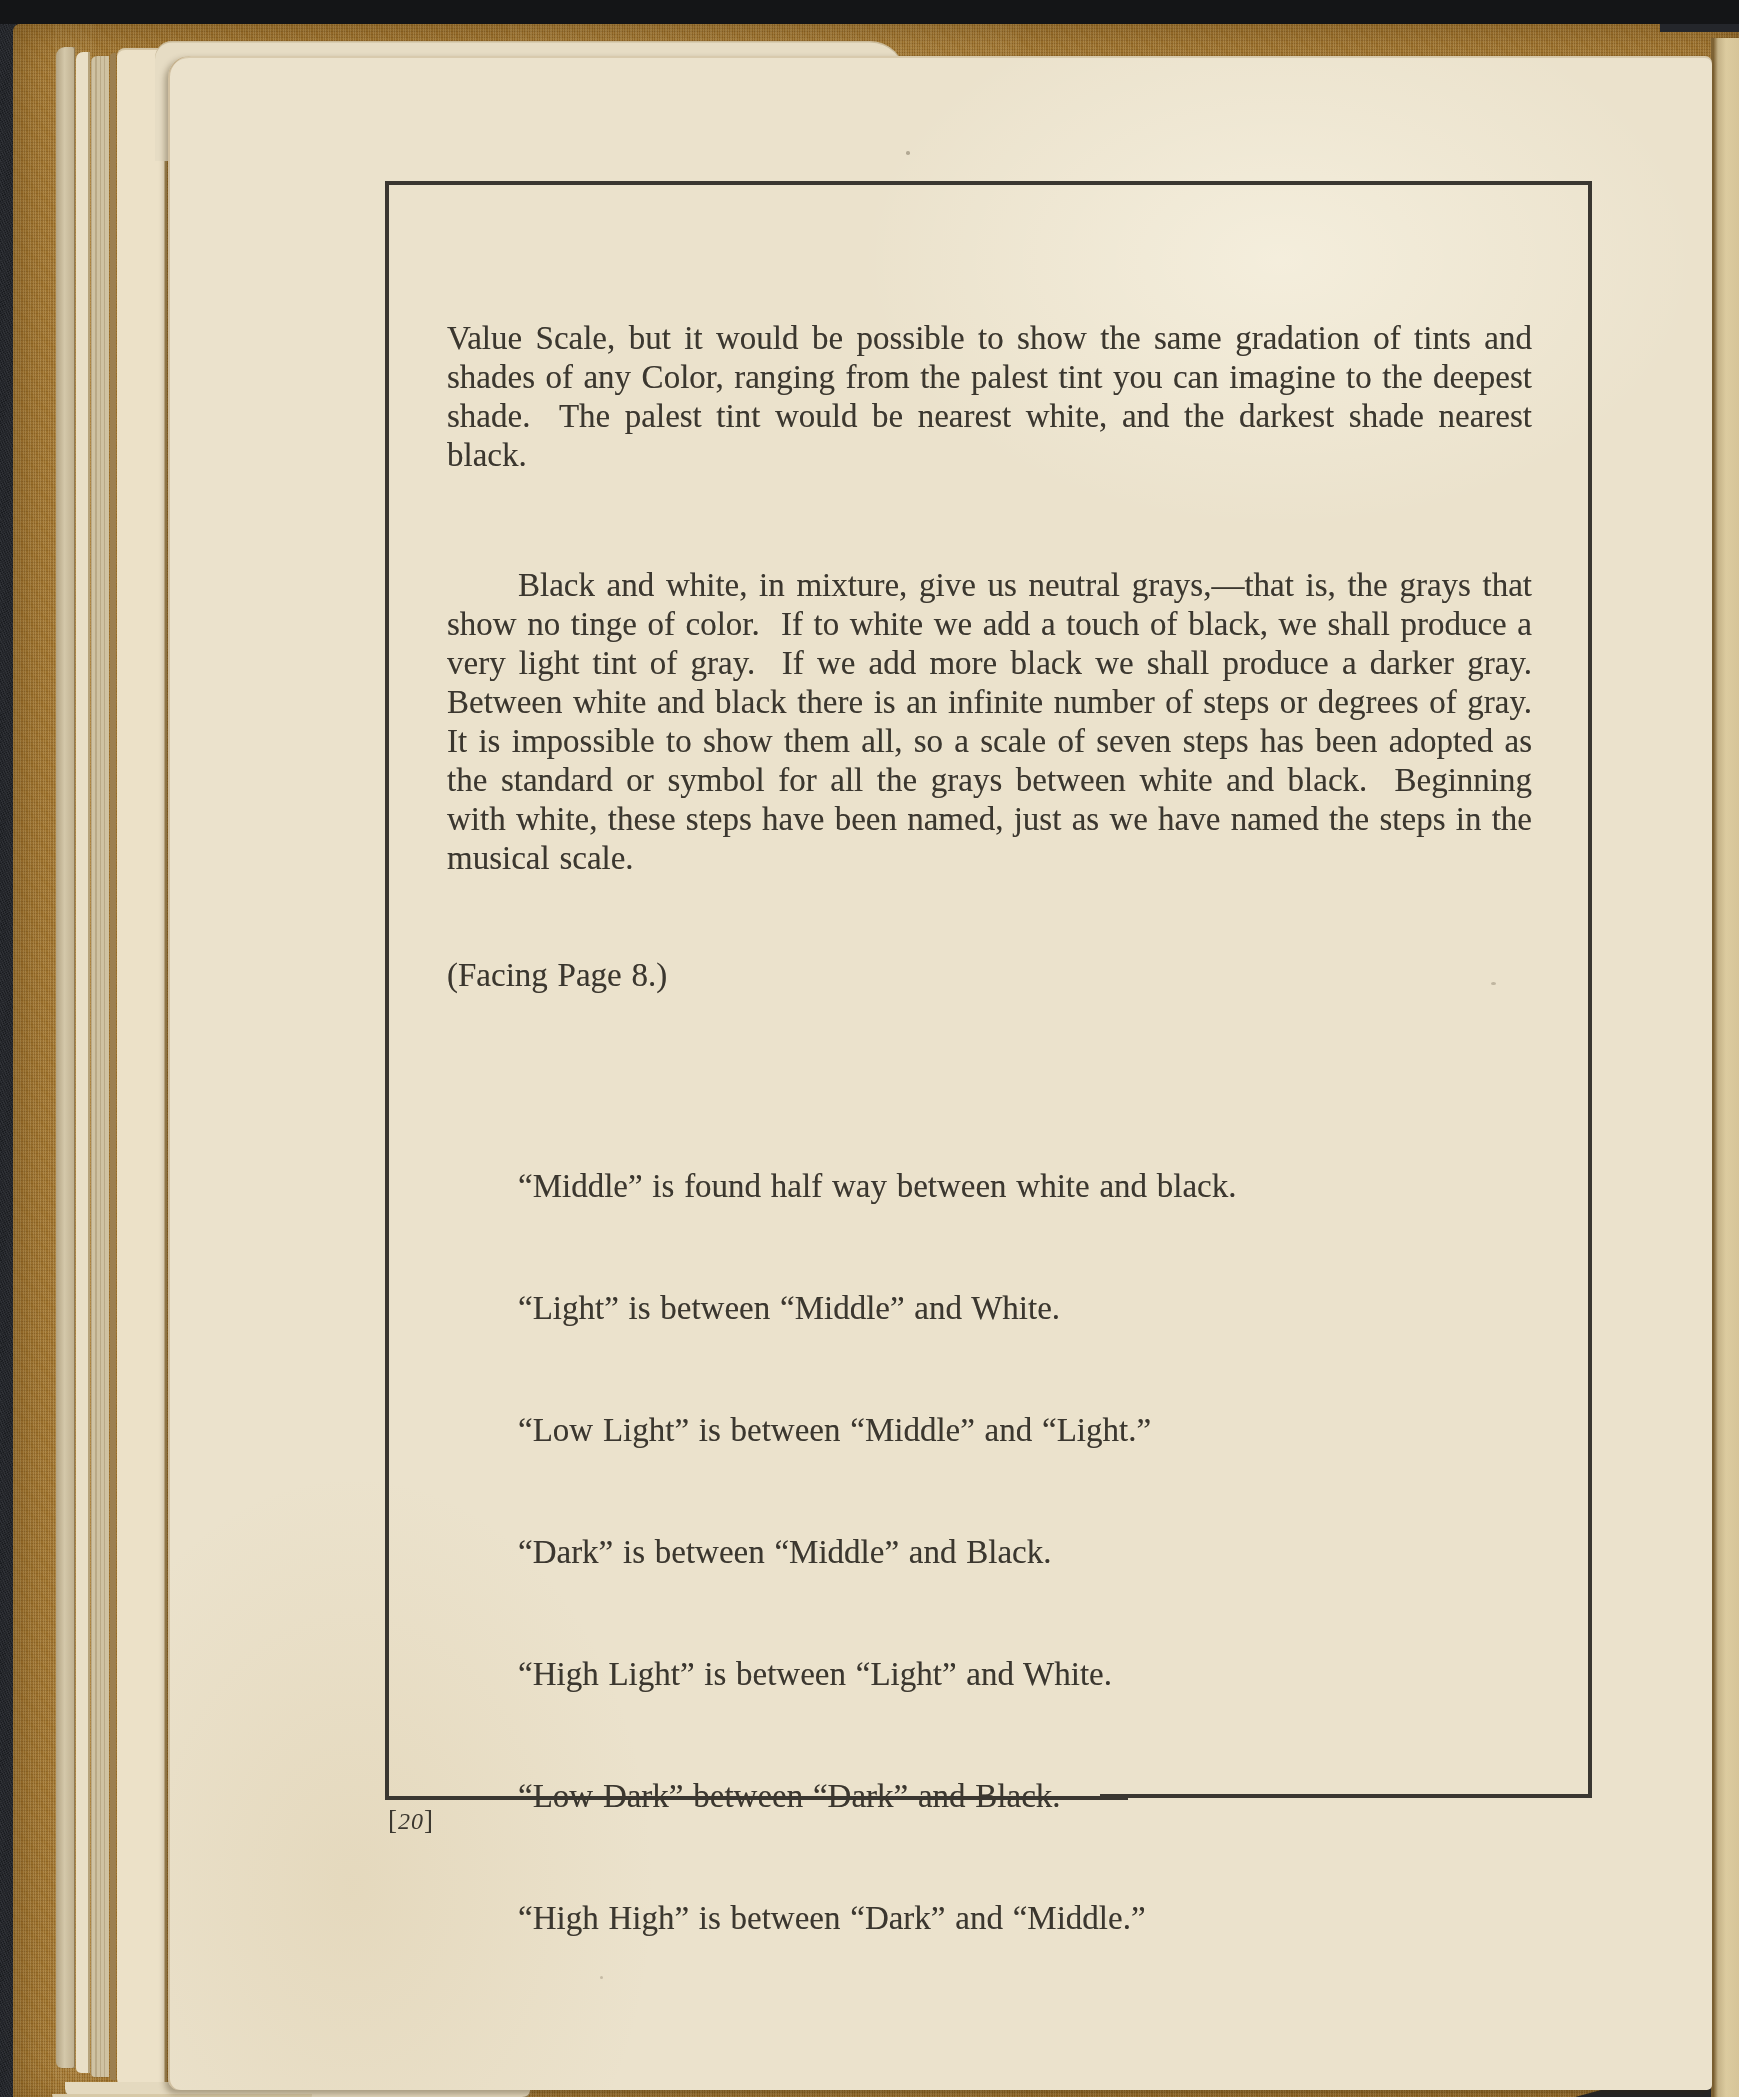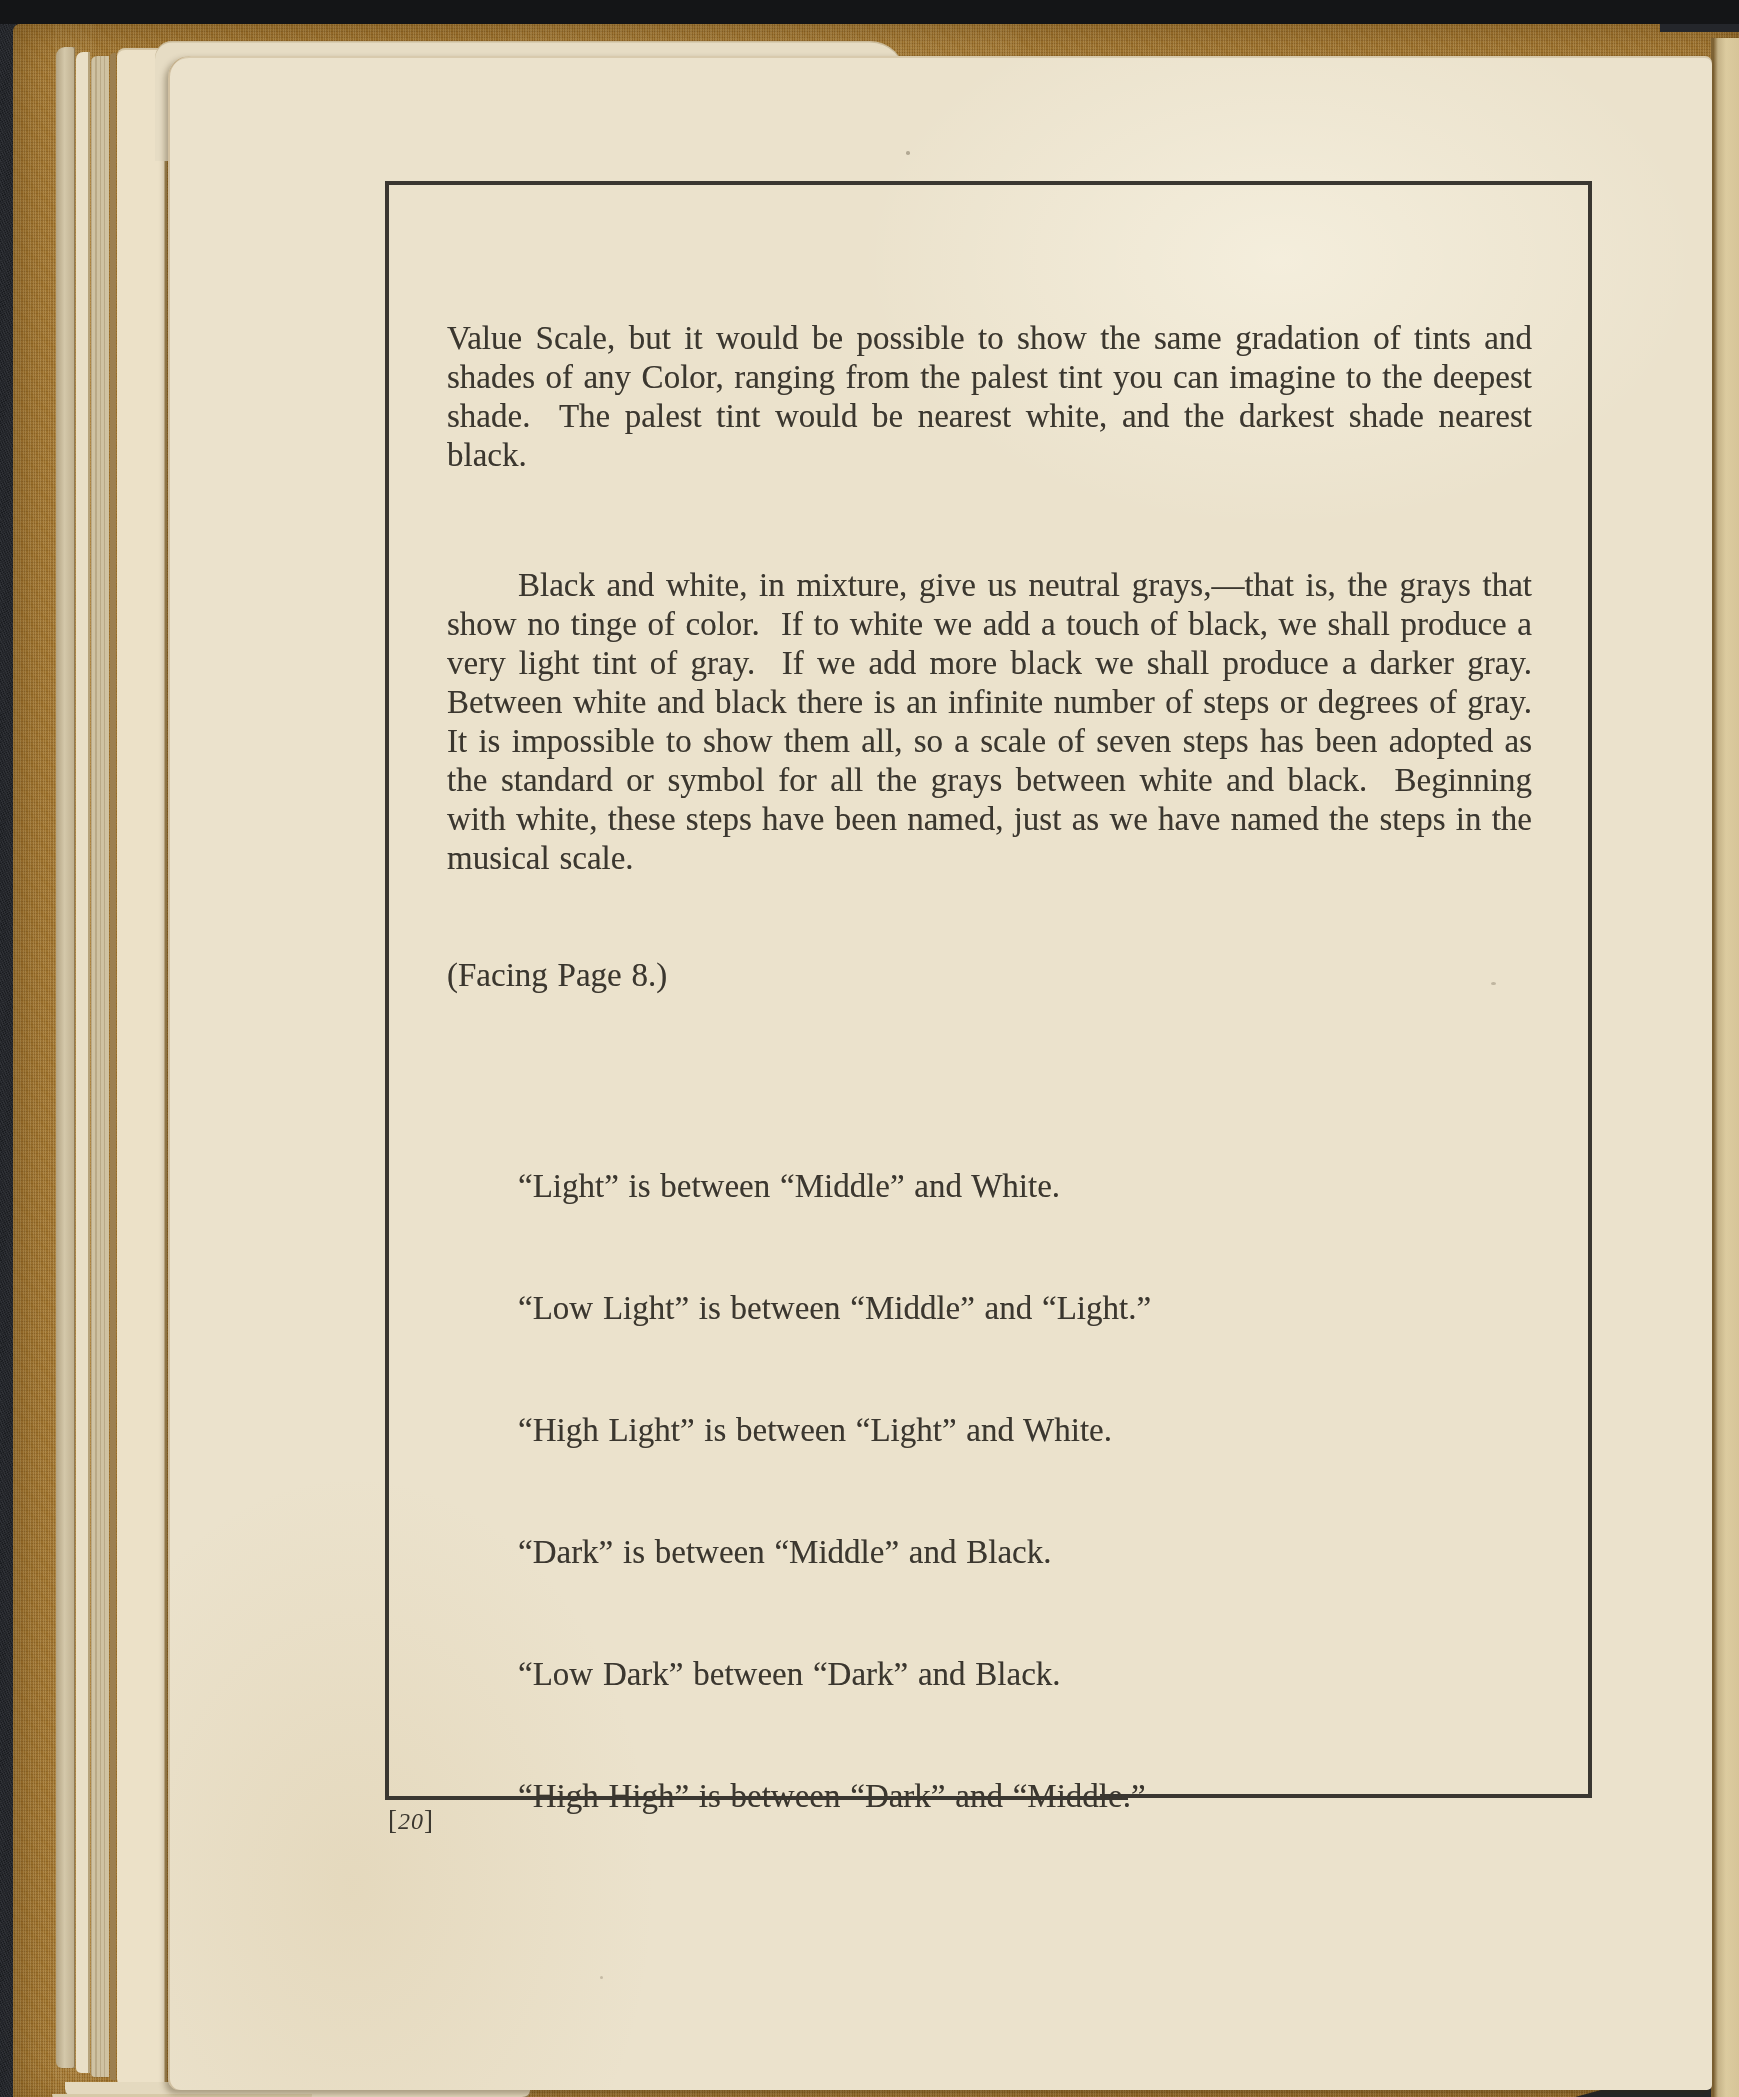--- a/index.html
+++ b/index.html
@@ -120,24 +120,25 @@
     <div class="frame">
       <div class="rule-b-left"></div>
       <div class="rule-b-right"></div>
     </div>
 
     <div class="text">
       <p class="para noindent">Value Scale, but it would be possible to show the same gradation of tints and shades of any Color, ranging from the palest tint you can imagine to the deepest shade.  The palest tint would be nearest white, and the darkest shade nearest black.</p>
       <p class="para gap">Black and white, in mixture, give us neutral grays,—that is, the grays that show no tinge of color.  If to white we add a touch of black, we shall produce a very light tint of gray.  If we add more black we shall produce a darker gray.  Between white and black there is an infinite number of steps or degrees of gray.  It is impossible to show them all, so a scale of seven steps has been adopted as the standard or symbol for all the grays between white and black.  Beginning with white, these steps have been named, just as we have named the steps in the musical scale.</p>
       <p class="note">(Facing Page 8.)</p>
       <div class="steps">
+        <div class="step">“Middle” is found half way between white and black.</div>
         <div class="step">“Light” is between “Middle” and White.</div>
         <div class="step">“Low Light” is between “Middle” and “Light.”</div>
+        <div class="step">“Dark” is between “Middle” and Black.</div>
         <div class="step">“High Light” is between “Light” and White.</div>
-        <div class="step">“Dark” is between “Middle” and Black.</div>
         <div class="step">“Low Dark” between “Dark” and Black.</div>
         <div class="step">“High High” is between “Dark” and “Middle.”</div>
       </div>
       
       
     </div>
 
     <div class="folio">
       <span class="bk">[</span><span class="num">20</span><span class="bk">]</span>
     </div>

